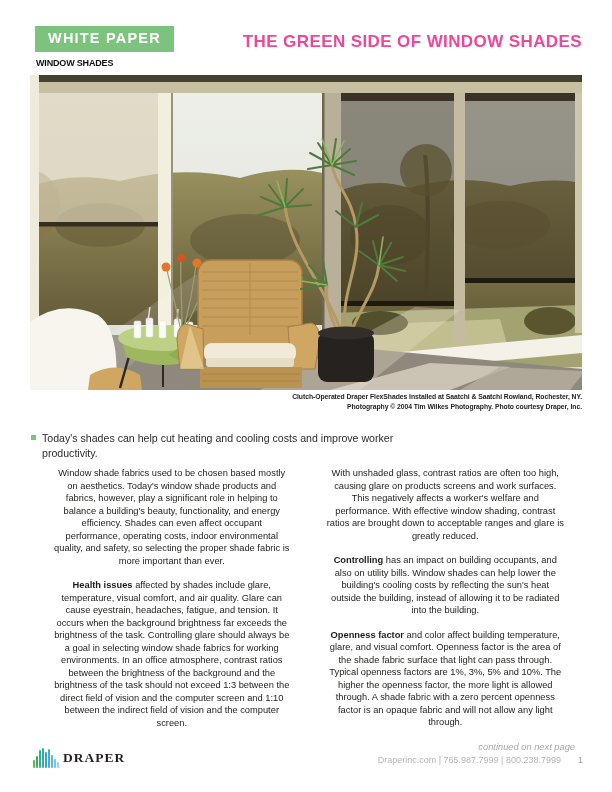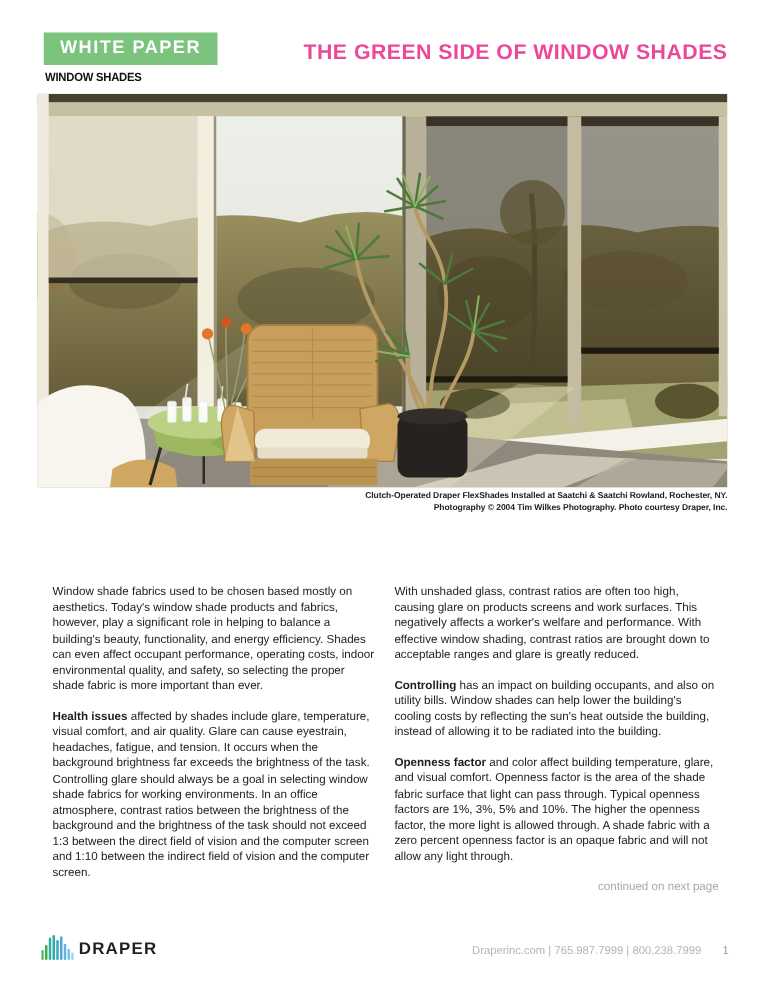--- a/index.html
+++ b/index.html
@@ -35,27 +35,27 @@
     position:absolute;right:30px;top:392px;text-align:right;
     font-size:6.8px;font-weight:bold;line-height:10px;color:#222;letter-spacing:-.05px;
   }
   
   .highlight{position:absolute;left:31px;top:431px;display:flex;gap:6px;width:390px;}
   .bullet{flex:0 0 auto;width:5px;height:5px;background:var(--accent);margin-top:3.5px;}
   .highlight-text{font-size:10.6px;line-height:14.5px;color:#2c2c2c;max-width:352px;}
   
   .columns{position:absolute;left:42px;top:467px;width:533px;display:flex;gap:14px;}
   .col{width:259.5px;font-size:9.3px;line-height:12.5px;color:var(--ink);}
-  .col p{margin:0 0 12px;}
+  .col p{margin:0 11px 12px;text-align:center;}
   .col strong{font-weight:bold;}
   .continued{
-    text-align:right;color:#a9a9a9;font-size:9.3px;margin-top:1px;
-  }
-  
-  .footer-logo{position:absolute;left:33px;top:748px;display:flex;align-items:center;gap:4px;}
+    text-align:right;font-style:italic;color:#a9a9a9;font-size:9.3px;margin-top:1px;
+  }
+  
+  .footer-logo{position:absolute;left:33px;top:748px;display:flex;align-items:center;gap:4px;font-family:Liberation Serif, serif;}
   .brand{font-size:13.5px;font-weight:bold;letter-spacing:1px;color:#231f20;}
   .footer-right{
     position:absolute;right:29px;top:755px;font-size:9px;color:var(--gray);
     display:flex;align-items:center;gap:17px;
   }
   .page-num{color:#9a9a9a;}
 </style>
 </head>
 <body>
 
@@ -213,20 +213,24 @@
         <ellipse cx="316" cy="258" rx="28" ry="6.5" fill="#332e29"></ellipse>
       </g>
     </svg>
   </div>
 
   <div class="caption">
     <div>Clutch-Operated Draper FlexShades Installed at Saatchi &amp; Saatchi Rowland, Rochester, NY.</div>
     <div>Photography © 2004 Tim Wilkes Photography. Photo courtesy Draper, Inc.</div>
   </div>
 
+  <div class="highlight">
+    <span class="bullet"></span>
+    <div class="highlight-text">Today's shades can help cut heating and cooling costs and improve worker productivity.</div>
+  </div>
 
   <div class="columns">
     <div class="col">
       <p><strong></strong><span>Window shade fabrics used to be chosen based mostly on aesthetics. Today's window shade products and fabrics, however, play a significant role in helping to balance a building's beauty, functionality, and energy efficiency. Shades can even affect occupant performance, operating costs, indoor environmental quality, and safety, so selecting the proper shade fabric is more important than ever.</span></p>
       <p><strong>Health issues</strong><span> affected by shades include glare, temperature, visual comfort, and air quality. Glare can cause eyestrain, headaches, fatigue, and tension. It occurs when the background brightness far exceeds the brightness of the task. Controlling glare should always be a goal in selecting window shade fabrics for working environments. In an office atmosphere, contrast ratios between the brightness of the background and the brightness of the task should not exceed 1:3 between the direct field of vision and the computer screen and 1:10 between the indirect field of vision and the computer screen.</span></p>
     </div>
     <div class="col">
       <p><strong></strong><span>With unshaded glass, contrast ratios are often too high, causing glare on products screens and work surfaces. This negatively affects a worker's welfare and performance. With effective window shading, contrast ratios are brought down to acceptable ranges and glare is greatly reduced.</span></p>
       <p><strong>Controlling</strong><span> has an impact on building occupants, and also on utility bills. Window shades can help lower the building's cooling costs by reflecting the sun's heat outside the building, instead of allowing it to be radiated into the building.</span></p>
       <p><strong>Openness factor</strong><span> and color affect building temperature, glare, and visual comfort. Openness factor is the area of the shade fabric surface that light can pass through. Typical openness factors are 1%, 3%, 5% and 10%. The higher the openness factor, the more light is allowed through. A shade fabric with a zero percent openness factor is an opaque fabric and will not allow any light through.</span></p>

